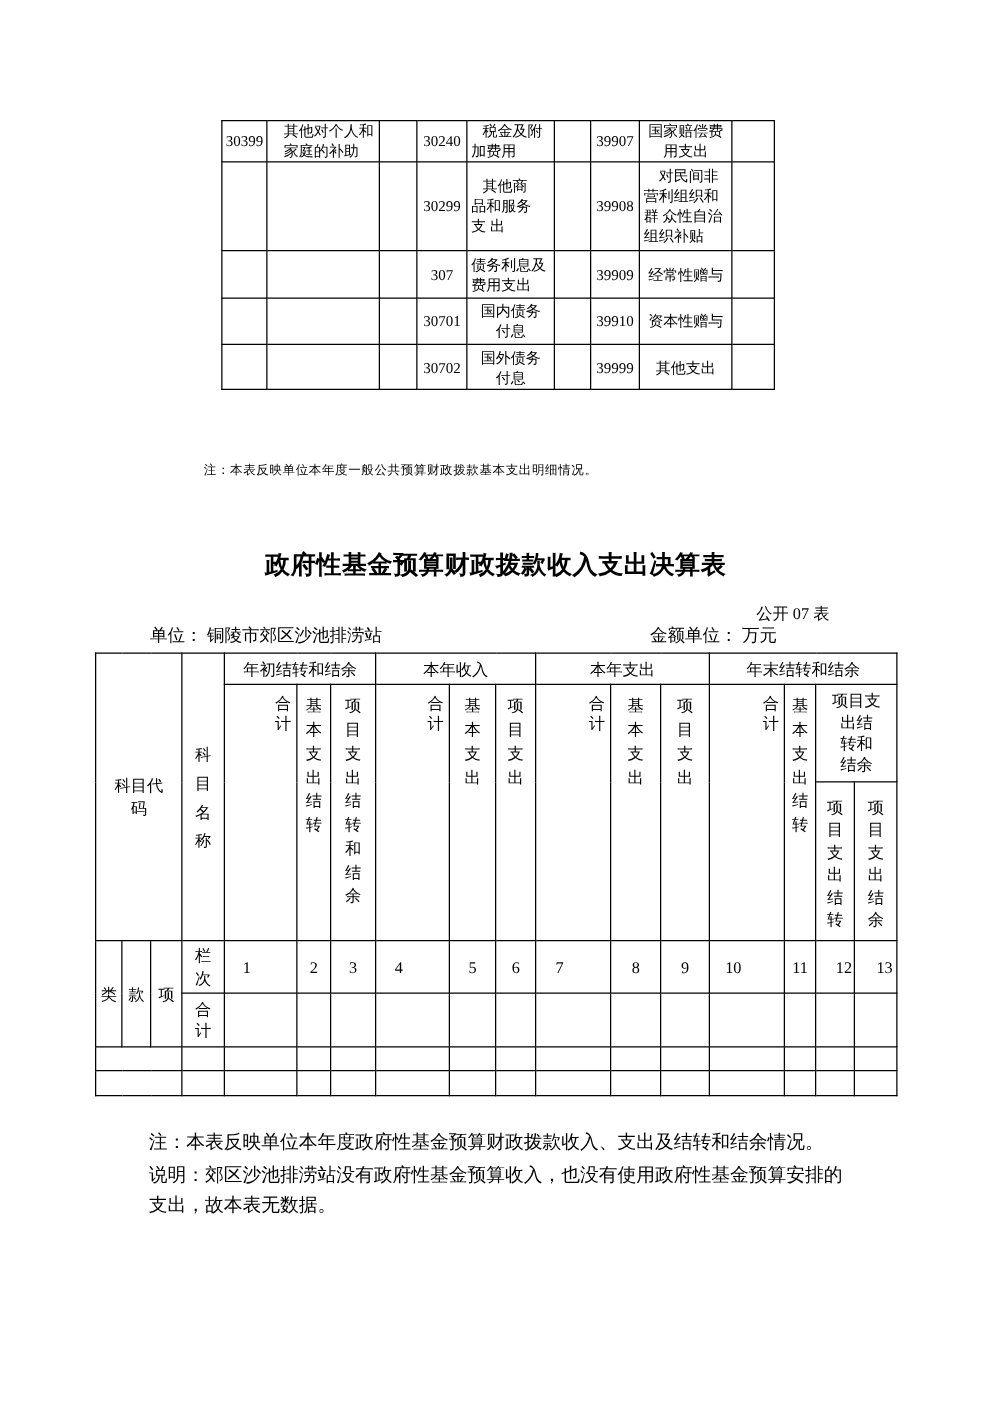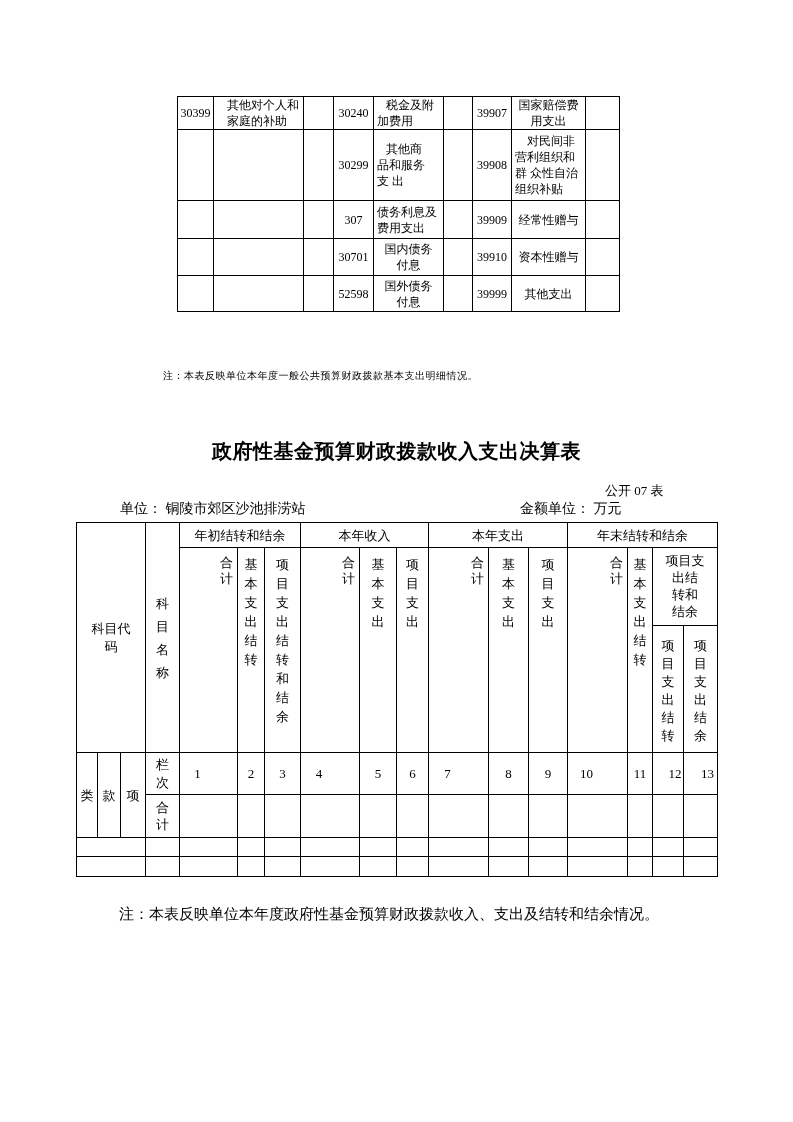--- a/index.html
+++ b/index.html
@@ -109,21 +109,21 @@
 付息</td>
       <td></td>
       <td>39910</td>
       <td>资本性赠与</td>
       <td></td>
     </tr>
     <tr style="height:36px">
       <td></td>
       <td></td>
       <td></td>
-      <td>52598</td>
+      <td>30702</td>
       <td>国外债务
 付息</td>
       <td></td>
       <td>39999</td>
       <td>其他支出</td>
       <td></td>
     </tr>
   </tbody>
     </table>
 
@@ -301,15 +301,17 @@
           <td></td>
       <td></td>
           <td></td>
       <td></td>
     </tr>
   </tbody>
     </table>
 
   <div class="notes-bottom">
     <div class="n1">注：本表反映单位本年度政府性基金预算财政拨款收入、支出及结转和结余情况。</div>
+    <div class="n2">说明：郊区沙池排涝站没有政府性基金预算收入，也没有使用政府性基金预算安排的
+支出，故本表无数据。</div>
   </div>
 
 </div>
 
 </body></html>

